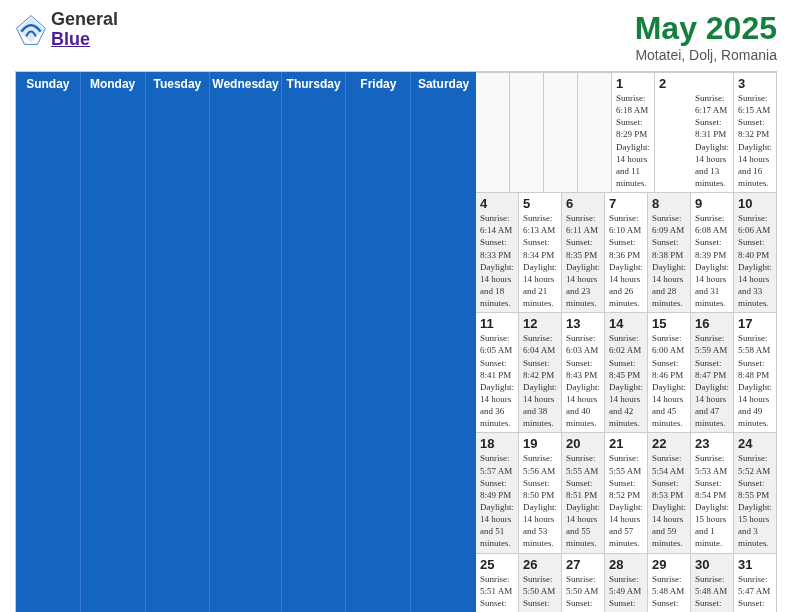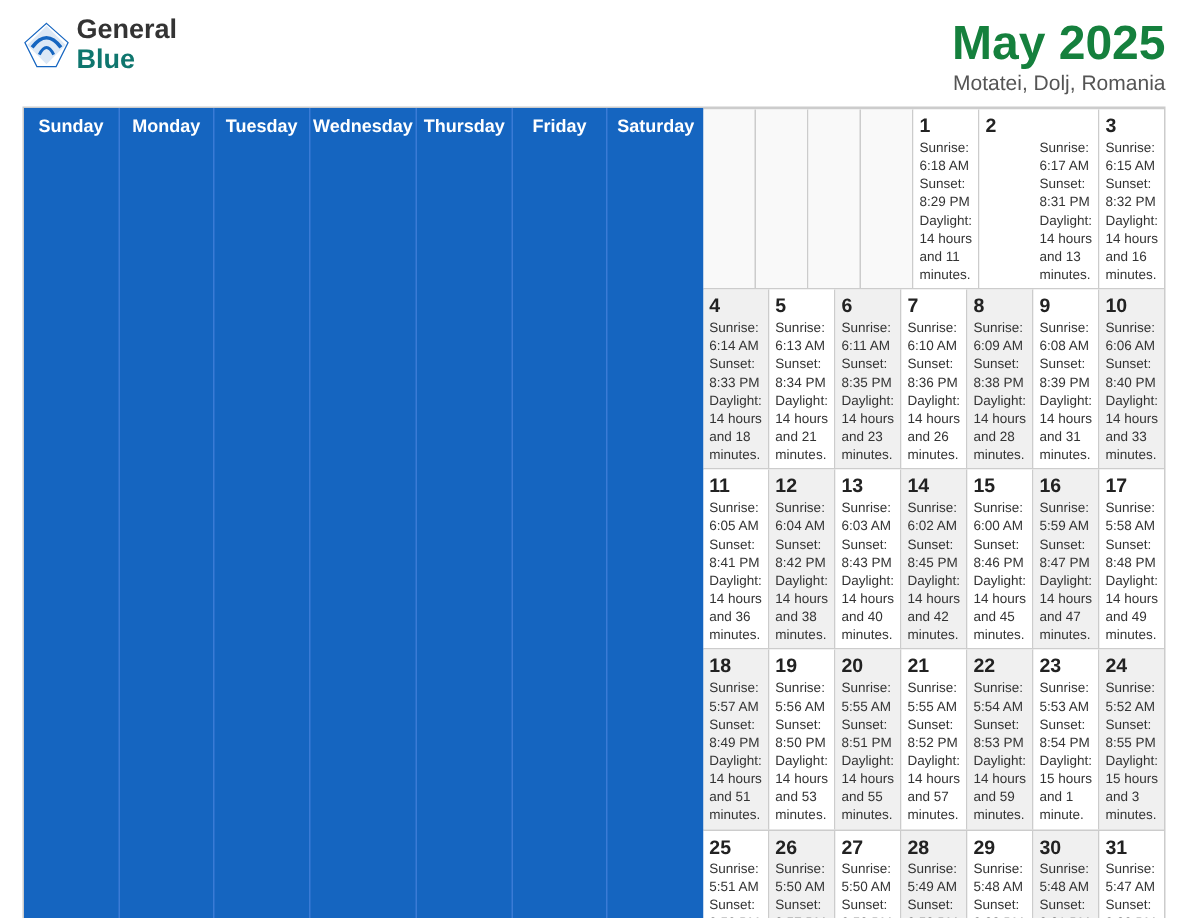--- a/index.html
+++ b/index.html
@@ -27,21 +27,21 @@
       display: flex;
       align-items: center;
       gap: 4px;
     }
     .logo-text {
       font-size: 18px;
       font-weight: bold;
       line-height: 1.1;
     }
     .logo-general { color: #333; }
-    .logo-blue { color: #0f766e; }
+    .logo-blue { color: #4c1d95; text-decoration: underline; }
     .logo-icon {
       width: 32px;
       height: 32px;
     }
     .title-block {
       text-align: right;
     }
     .title-month {
       font-size: 32px;
       font-weight: bold;
@@ -98,20 +98,21 @@
       font-size: 13px;
       font-weight: bold;
       color: #222;
       display: block;
       margin-bottom: 1px;
     }
     .day-detail {
       font-size: 9px;
       color: #333;
       line-height: 1.35;
+      font-family: Liberation Serif, serif;
     }
     .footer {
       display: flex;
       align-items: center;
       gap: 8px;
       margin-top: 6px;
       font-size: 16px;
       color: #555;
     }
     .footer-swatch {

